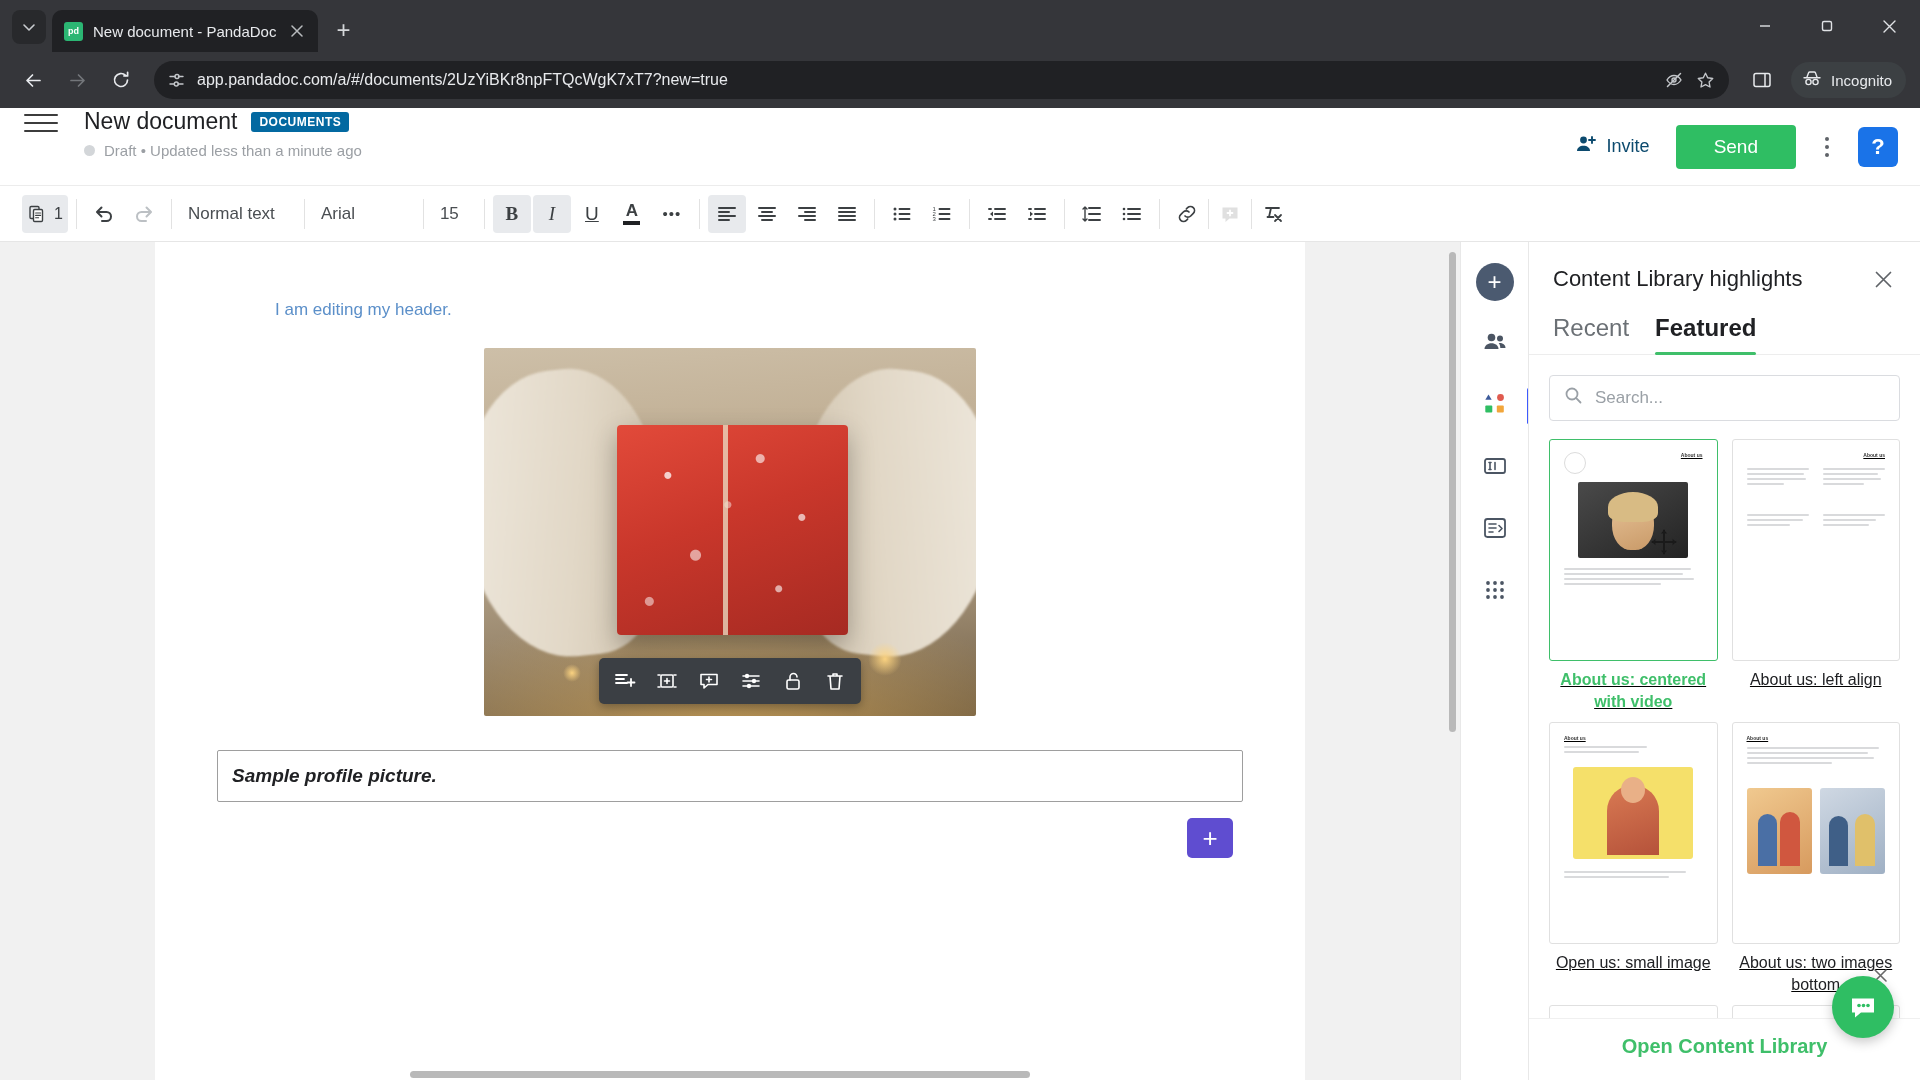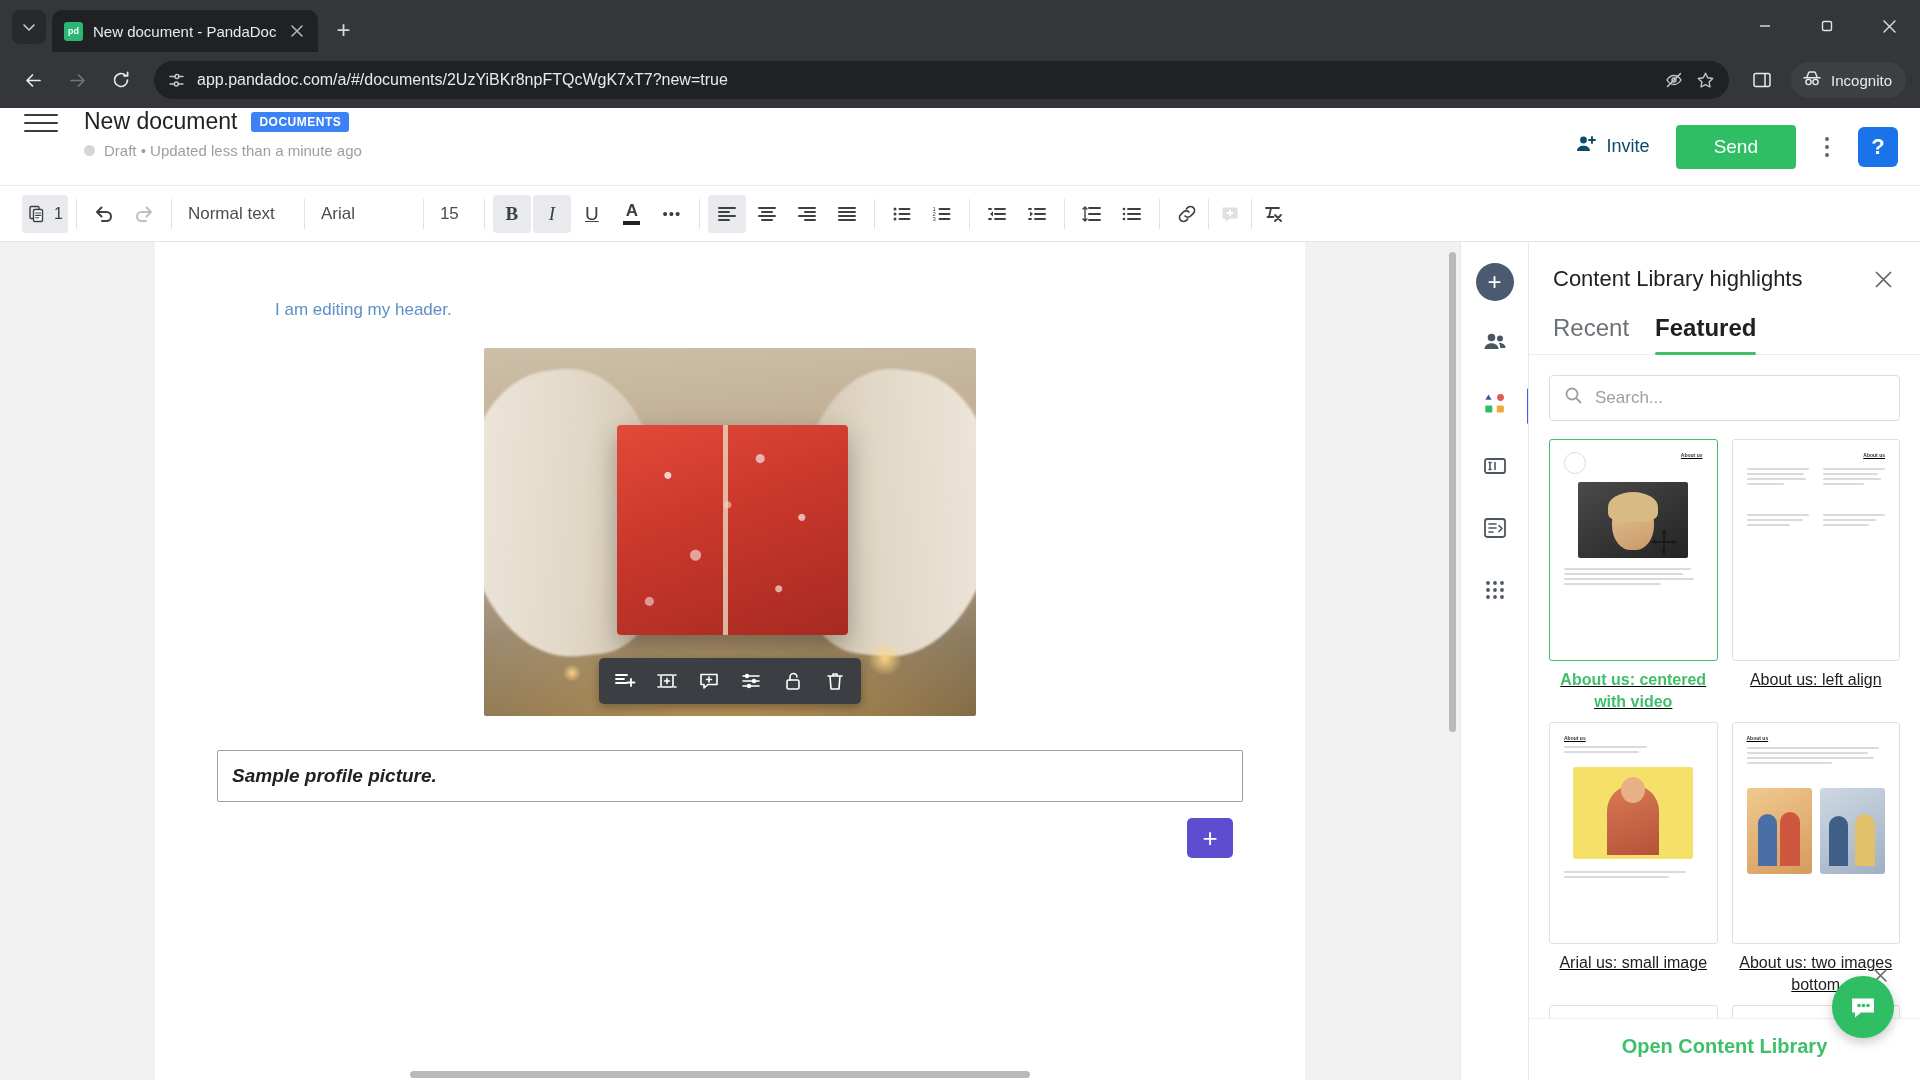--- a/index.html
+++ b/index.html
@@ -149,21 +149,21 @@
     width: 34px; height: 30px;
     display: flex; flex-direction: column; justify-content: center; gap: 6px;
     margin-right: 26px;
     flex: none;
   }
   .hamburger span { display: block; height: 2px; background: #3c3c3c; border-radius: 2px; }
   .doc-title-wrap { display: flex; flex-direction: column; gap: 7px; flex: 1; min-width: 0; }
   .doc-title-row { display: flex; align-items: center; gap: 14px; }
   .doc-title { font-size: 23px; color: #202124; font-weight: 400; }
   .doc-badge {
-    background: #3b82f6;
+    background: #0369a1;
     color: #fff;
     font-size: 12px;
     font-weight: bold;
     letter-spacing: .5px;
     padding: 3px 8px;
     border-radius: 3px;
   }
   .doc-status { display: flex; align-items: center; gap: 9px; font-size: 15px; color: #9b9fa4; }
   .status-dot { width: 11px; height: 11px; border-radius: 50%; background: #d3d6d9; flex: none; }
 
@@ -998,21 +998,21 @@
               <div class="thumb-line" style="width:54%"></div>
               <div style="margin:14px auto 0;width:120px;height:92px;background:#f5e06a;border-radius:3px;position:relative;overflow:hidden;">
                 <div style="position:absolute;left:34px;top:18px;width:52px;height:70px;background:linear-gradient(160deg,#d97a53,#b5523a);border-radius:28px 28px 0 0;"></div>
                 <div style="position:absolute;left:48px;top:10px;width:24px;height:26px;background:#e9b087;border-radius:50%;"></div>
               </div>
               <div style="margin-top:12px;">
                 <div class="thumb-line" style="width:88%"></div>
                 <div class="thumb-line" style="width:76%"></div>
               </div>
             </div>
-            <div class="lib-label">Arial us: small image</div>
+            <div class="lib-label">Open us: small image</div>
           </div>
 
           <div class="lib-card">
             <div class="lib-thumb">
               <div class="thumb-title">About us</div>
               <div style="margin-top:6px;">
                 <div class="thumb-line" style="width:96%"></div>
                 <div class="thumb-line" style="width:88%"></div>
                 <div class="thumb-line" style="width:92%"></div>
                 <div class="thumb-line" style="width:62%"></div>

